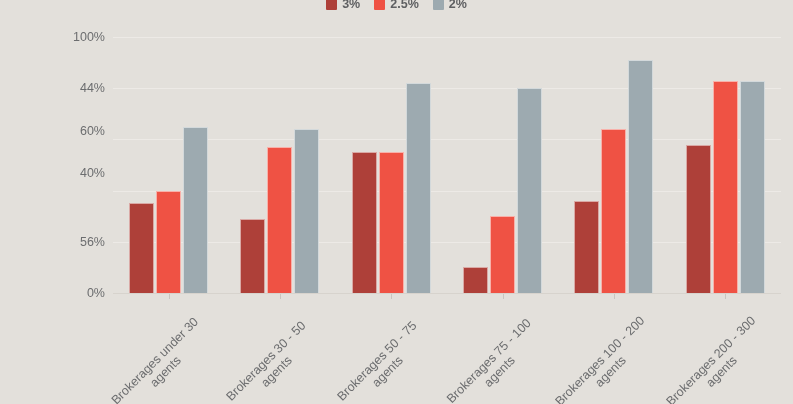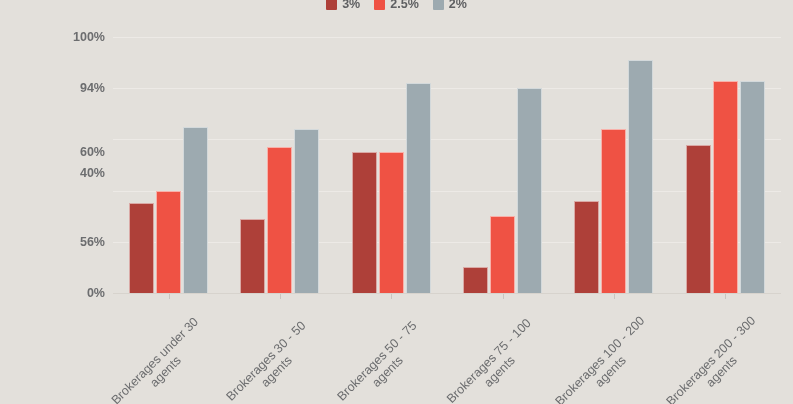--- a/index.html
+++ b/index.html
@@ -91,21 +91,20 @@
     left: 0;
     top: 37px;
     width: 105px;
     height: 256px;
   }
   .ylabels .ytick {
     position: absolute;
     right: 0;
     text-align: right;
     transform: translateY(-50%);
-    font-weight: bold;
   }
 
   
   .group {
     position: absolute;
     bottom: 0;
     height: 100%;
     display: flex;
     align-items: flex-end;
     justify-content: center;
@@ -166,22 +165,22 @@
       <div class="legend-item">
         <span class="legend-swatch" style="background: rgb(157, 170, 176);"></span>
         <span class="legend-label">2%</span>
       </div>
     </div>
 
   <div class="ylabels" id="ylabels">
       <div class="ytick" style="top: 256px;">0%</div>
       <div class="ytick" style="top: 204.8px;">56%</div>
       <div class="ytick" style="top: 136px;">40%</div>
-      <div class="ytick" style="top: 115px; text-align: center;">60%</div>
-      <div class="ytick" style="top: 51.2px;">94%</div>
+      <div class="ytick" style="top: 94px; text-align: center;">60%</div>
+      <div class="ytick" style="top: 51.2px;">44%</div>
       <div class="ytick" style="top: 0px;">100%</div>
     </div>
 
   <div class="plot" id="plot">
       <div class="gridline" style="top: 256px;"></div>
       <div class="gridline" style="top: 205px;"></div>
       <div class="gridline" style="top: 154px;"></div>
       <div class="gridline" style="top: 102px;"></div>
       <div class="gridline" style="top: 51px;"></div>
       <div class="gridline" style="top: 0px;"></div>

